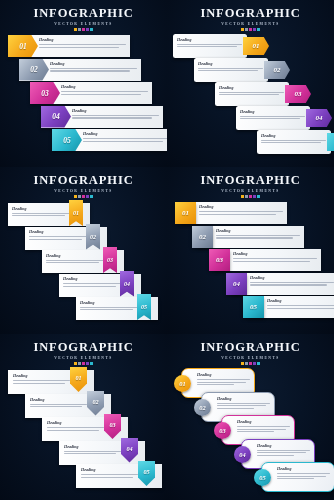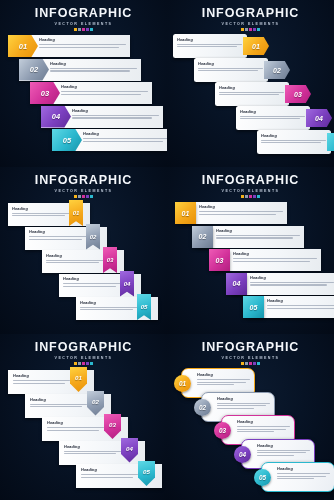--- a/index.html
+++ b/index.html
@@ -7,20 +7,21 @@
   body{
     background:#040d1c;
     font-family:"Liberation Sans", sans-serif;
     overflow:hidden;
   }
   .sheet{
     width:292px; height:500px;
     display:grid;
     grid-template-columns:167px 167px;
     grid-template-rows:167px 167px 166px;
+    font-family:Liberation Serif, serif;
   }
   .panel{
     position:relative;
     width:167px; height:167px;
     background:radial-gradient(ellipse at 50% 38%, #0c1b30 0%, #071325 45%, #030a16 100%);
     overflow:hidden;
   }
   
   .hdr{ position:absolute; top:7px; left:0; width:167px; text-align:center; }
   .hdr .t{

